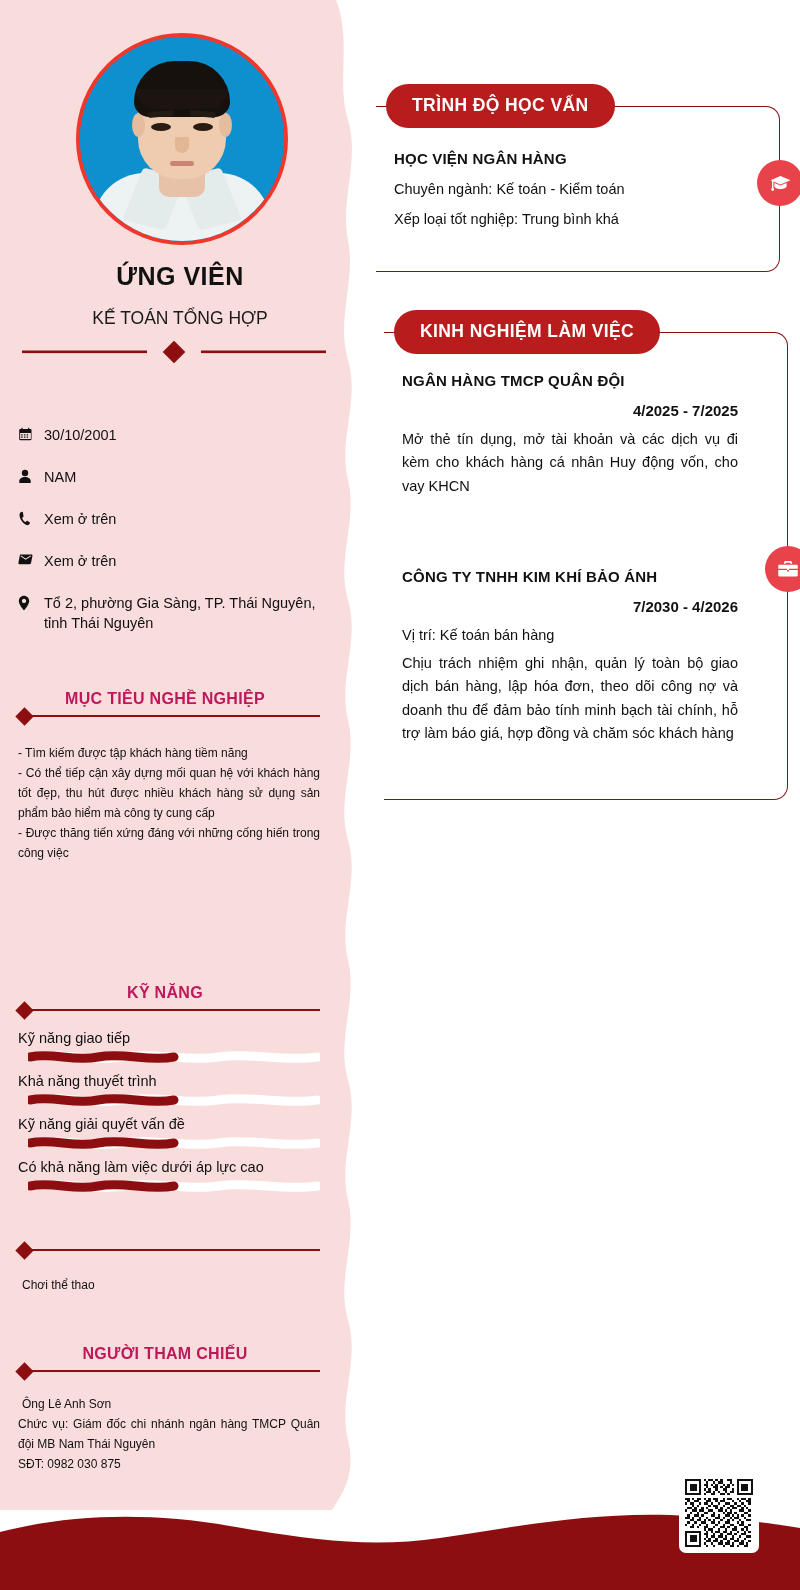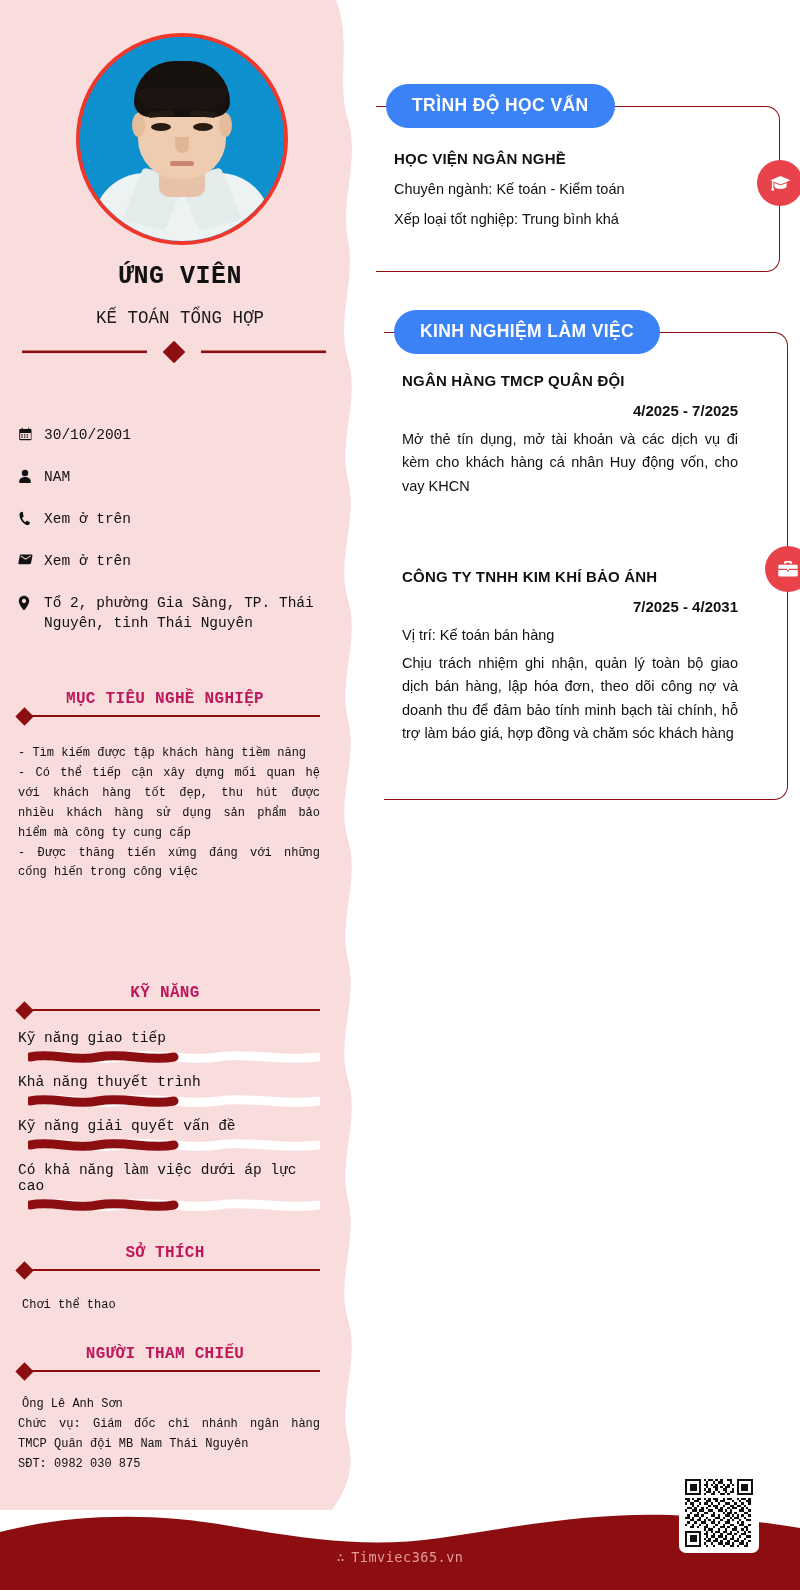--- a/index.html
+++ b/index.html
@@ -15,21 +15,20 @@
     background: #ffffff;
   }
 
   
   #left-panel {
     position: absolute;
     left: 0; top: 0;
     width: 360px; height: 1392px;
     overflow: visible;
     z-index: 1;
-    font-family: Liberation Mono, monospace;
   }
   #left-panel-bg {
     position: absolute; left:0; top:0;
     width: 360px; height: 1510px;
     z-index: 0;
   }
 
   
   .photo-wrap {
     position: absolute;
@@ -128,21 +127,21 @@
     border:1.6px solid #8C0E11;
     border-radius:0 14px 14px 0;
     border-left:none;
     background:#fff;
   }
   .rcard-leftline {
     position:absolute; left:8px; top:22px; width:18px; height:1.6px; background:#8C0E11;
   }
   .pill {
     position:absolute; left:18px; top:0;
-    background:#3b82f6; color:#fff;
+    background:#b91c1c; color:#fff;
     border-radius:22px;
     padding:11px 26px 12px 26px;
     font-size:17.5px; font-weight:bold; letter-spacing:.4px;
     white-space:nowrap;
     z-index:3;
   }
   .rbody { position:absolute; left:26px; right:50px; z-index:2; }
   .org { font-size:15px; font-weight:bold; color:#111; letter-spacing:.2px; }
   .date { font-size:15px; font-weight:bold; color:#111; text-align:right; margin-top:13px; }
   .role { font-size:14.5px; color:#111; margin-top:12px; }
@@ -310,21 +309,20 @@
           <div class="skill-name">Có khả năng làm việc dưới áp lực cao</div>
           <svg class="skill-bar" viewBox="0 0 292 16">
             <path d="M2,8 C35,3 62,13 95,8 C128,3 158,13 190,8 C222,3 255,13 290,8" stroke="#ffffff" stroke-width="9" fill="none" stroke-linecap="round"></path>
             <path d="M2,8 C25,3 45,13 70,8 C96,3 120,13 146,8" stroke="#8C0E11" stroke-width="9" fill="none" stroke-linecap="round"></path>
           </svg>
         </div>
       </div>
     </div>
 
     <div class="lsec" style="top:1244px;">
-      <div class="lsec-title">SỞ THÍCH</div>
       <div class="lsec-rule">
         <span class="line"></span>
           <span class="dia"></span>
       </div>
       <div class="lbody" style="margin-top:20px; text-align:left; padding-left:4px;">Chơi thể thao</div>
     </div>
 
     <div class="lsec" style="top:1345px;">
       <div class="lsec-title">NGƯỜI THAM CHIẾU</div>
       <div class="lsec-rule">
@@ -343,21 +341,21 @@
     <div class="pill">TRÌNH ĐỘ HỌC VẤN</div>
     <div class="circ-ico" style="right:-23px; top:76px;">
       <svg width="23" height="23" viewBox="0 0 24 24" fill="#fff">
         <path d="M12 4.2 1.6 8.6 12 13l10.4-4.4L12 4.2z"></path>
         <path d="M5.6 11.4v3.5c0 1.6 2.9 2.9 6.4 2.9s6.4-1.3 6.4-2.9v-3.5L12 14.2l-6.4-2.8z"></path>
         <rect x="3.1" y="9.2" width="1.5" height="8.2" rx=".7"></rect>
         <circle cx="3.85" cy="18.2" r="1.5"></circle>
       </svg>
     </div>
     <div class="rbody" style="left:26px; top:66px;">
-      <div class="org">HỌC VIỆN NGÂN NGHỀ</div>
+      <div class="org">HỌC VIỆN NGÂN HÀNG</div>
       <div class="edu-line">Chuyên ngành: Kế toán - Kiểm toán</div>
       <div class="edu-line">Xếp loại tốt nghiệp: Trung bình khá</div>
     </div>
   </div>
 
   <div class="rcard" style="left:376px; top:310px; width:412px; height:490px;">
     <div class="rcard-leftline"></div>
     <div class="rcard-box"></div>
     <div class="pill">KINH NGHIỆM LÀM VIỆC</div>
     <div class="circ-ico" style="right:-23px; top:236px;">
@@ -369,21 +367,21 @@
     </div>
 
     <div class="rbody" style="left:26px; top:62px;">
       <div class="org">NGÂN HÀNG TMCP QUÂN ĐỘI</div>
       <div class="date">4/2025 - 7/2025</div>
       <div class="desc">Mở thẻ tín dụng, mở tài khoản và các dịch vụ đi kèm cho khách hàng cá nhân Huy động vốn, cho vay KHCN</div>
     </div>
 
     <div class="rbody" style="left:26px; top:258px;">
       <div class="org">CÔNG TY TNHH KIM KHÍ BẢO ÁNH</div>
-      <div class="date">7/2025 - 4/2031</div>
+      <div class="date">7/2030 - 4/2026</div>
       <div class="role">Vị trí: Kế toán bán hàng</div>
       <div class="desc">Chịu trách nhiệm ghi nhận, quản lý toàn bộ giao dịch bán hàng, lập hóa đơn, theo dõi công nợ và doanh thu để đảm bảo tính minh bạch tài chính, hỗ trợ làm báo giá, hợp đồng và chăm sóc khách hàng</div>
     </div>
   </div>
 
   <svg id="footer-wave" viewBox="0 0 800 90" preserveAspectRatio="none">
     <path d="M0,32 C70,14 150,12 230,26 C310,40 370,48 440,38 C520,26 600,10 690,16 C740,19 775,24 800,28 L800,90 L0,90 Z" fill="#8C0E11"></path>
   </svg>
 
   <div id="qr">
@@ -599,17 +597,14 @@
         <rect x="9" y="28" width="1" height="1"></rect>
           <rect x="12" y="28" width="1" height="1"></rect>
         <rect x="16" y="28" width="1" height="1"></rect>
           <rect x="19" y="28" width="2" height="1"></rect>
         <rect x="22" y="28" width="1" height="1"></rect>
           <rect x="25" y="28" width="2" height="1"></rect>
       </g>
     </svg>
   </div>
 
-  <div id="footer-text">
-    <span class="dots">∴</span><span>Timviec365.vn</span>
-  </div>
 
 </div>
 
 </body></html>

